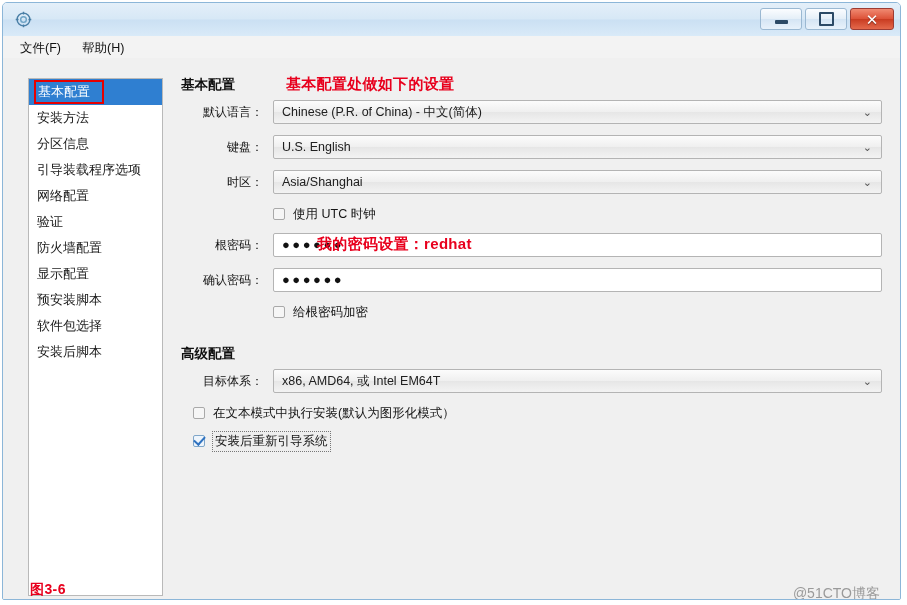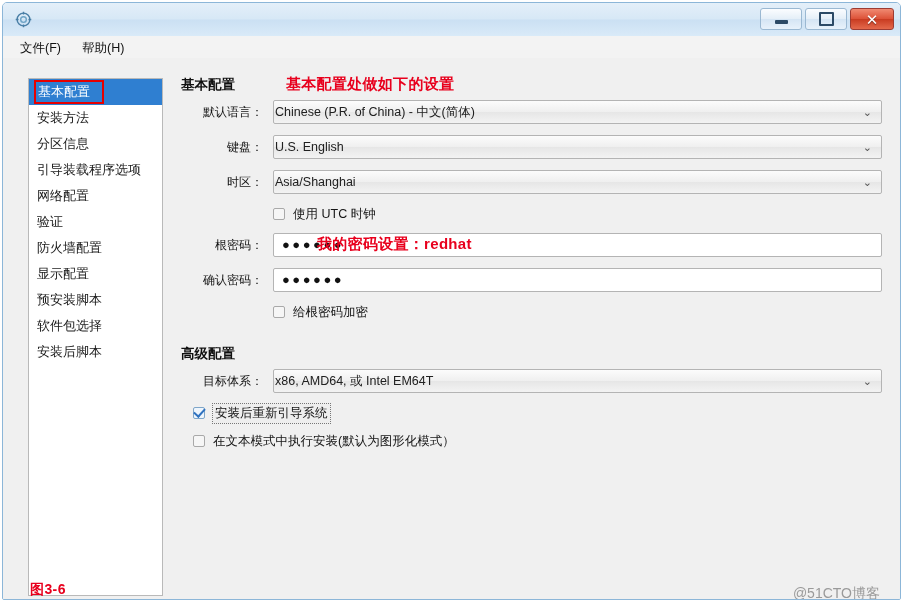--- a/index.html
+++ b/index.html
@@ -205,21 +205,21 @@
     flex: 1 1 auto;
     position: relative;
     height: 24px;
     box-sizing: border-box;
     border: 1px solid #b4b4b4;
     border-radius: 2px;
     background: linear-gradient(#fcfcfc, #efefef 50%, #e6e6e6 51%, #f3f3f3);
     font-size: 12.5px;
     color: #202020;
     line-height: 22px;
-    padding-left: 1px;
+    padding-left: 8px;
     white-space: nowrap;
     overflow: hidden;
   }
   .field .chev {
     position: absolute;
     right: 9px;
     top: 0;
     line-height: 22px;
     font-size: 11px;
     color: #555555;
@@ -425,29 +425,29 @@
 
       <div class="row">
         <div class="row-label">目标体系：</div>
         <div class="field">
           <span>x86, AMD64, 或 Intel EM64T</span>
           <span class="chev">⌄</span>
         </div>
       </div>
 
       <div class="checkrow indent-less">
+        <span class="cbox"></span>
+        <span class="cb-label">在文本模式中执行安装(默认为图形化模式）</span>
+      </div>
+
+      <div class="checkrow indent-less">
         <span class="cbox checked"></span>
         <span class="cb-label focused">安装后重新引导系统</span>
       </div>
 
-      <div class="checkrow indent-less">
-        <span class="cbox"></span>
-        <span class="cb-label">在文本模式中执行安装(默认为图形化模式）</span>
-      </div>
-
     </div>
 
     <div class="caption">图3-6</div>
 
     <div class="watermark">@51CTO博客</div>
 
   </div>
 </div>
 
 </body></html>

